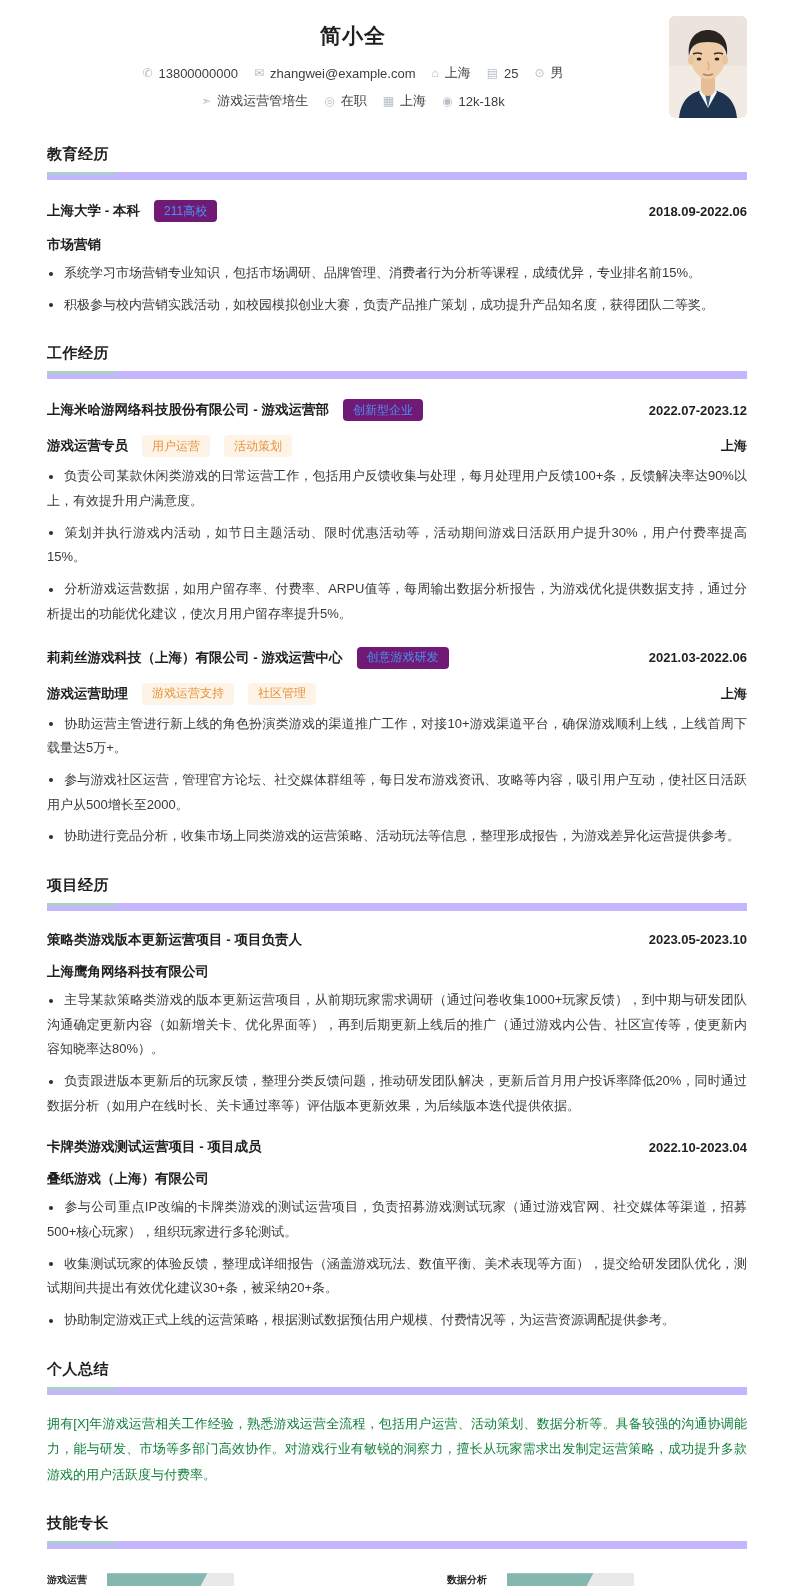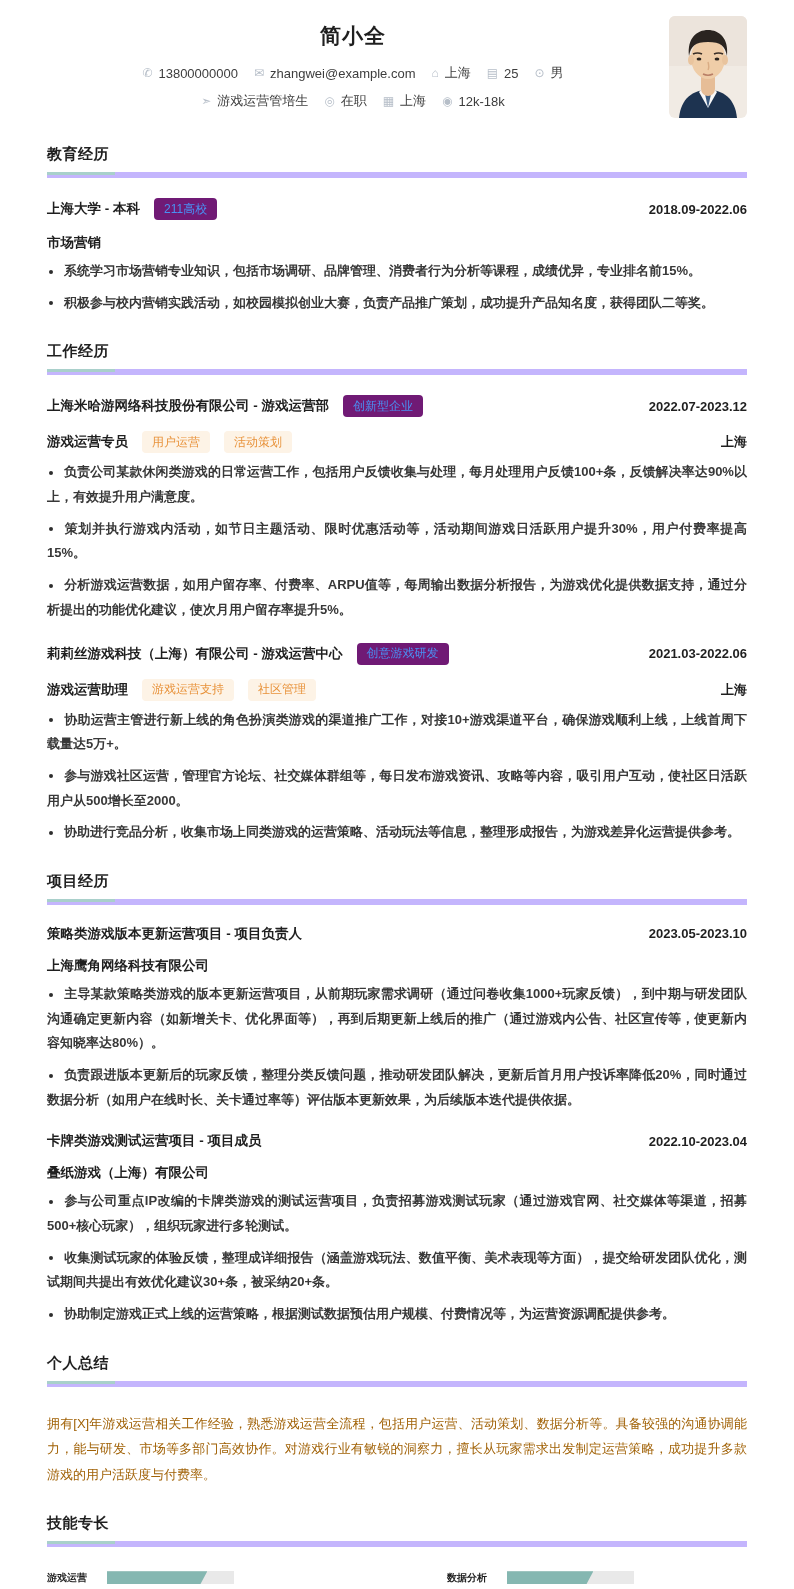--- a/index.html
+++ b/index.html
@@ -17,41 +17,41 @@
   .resume-name { font-size:21px; font-weight:bold; color:#1f1f1f; letter-spacing:1px; }
   .contact-row { margin-top:14px; display:flex; justify-content:center; align-items:center; flex-wrap:wrap; gap:4px 16px; font-size:13px; color:#3d3d3d; }
   .contact-row + .contact-row { margin-top:10px; }
   .contact-item { display:inline-flex; align-items:center; gap:6px; }
   .cicon { color:#b6bec8; font-size:12px; line-height:1; }
   .photo-wrap { width:78px; height:102px; border-radius:6px; overflow:hidden; flex:0 0 auto; margin-left:10px; }
   .photo-wrap svg { display:block; }
 
   
   .section { margin-top:27px; }
-  .sec-head { position:relative; border-bottom:6px solid #c4b5fd; padding-bottom:8px; }
+  .sec-head { position:relative; border-bottom:8px solid #c4b5fd; padding-bottom:8px; }
   .sec-title { font-size:15px; font-weight:bold; color:#1f1f1f; letter-spacing:0.5px; }
   .sec-head::after { content:""; position:absolute; left:0; top:100%; width:68px; height:3px; background:#a9d0cb; }
 
   
   .entry { margin-top:20px; }
   .entry-row { display:flex; align-items:center; justify-content:space-between; margin-top:14px;text-align:right; }
   .entry-row:first-child { margin-top:0; }
   .entry-left { display:flex; align-items:center; gap:14px; flex-wrap:wrap; }
   .entry-title, .entry-subtitle { font-size:13.5px; font-weight:bold; color:#1f1f1f; }
   .entry-date, .entry-location { font-size:13px; font-weight:bold; color:#1f1f1f; white-space:nowrap; }
   .tag { font-size:12px; padding:2.5px 10px; border-radius:4px; font-weight:normal; white-space:nowrap; }
   .tag.blue { background:#701a75; color:#4a90f2; }
   .tag.orange { background:#fdf3e6; color:#e8923a; }
 
-  ul.bullets { list-style:none; margin-top:6px;font-weight:bold; }
+  ul.bullets { list-style:none; margin-top:6px; }
   ul.bullets li { font-size:13px; color:#383838; line-height:1.9; margin-top:7px; text-align:justify; }
   ul.bullets li::before { content:""; display:inline-block; width:4px; height:4px; border-radius:50%; background:#2e2e2e; vertical-align:middle; margin-right:11px; margin-left:2px; }
 
   
-  .summary-text { margin-top:24px; font-size:13px; color:#a16207; line-height:1.95; text-align:justify; }
+  .summary-text { margin-top:16px; font-size:13px; color:#15803d; line-height:1.95; text-align:justify; }
 
   
   .skills-grid { margin-top:6px; display:grid; grid-template-columns:1fr 1fr; column-gap:100px; }
   .skill-item { display:flex; align-items:center; margin-top:18px; }
   .skill-label { font-size:10px; font-weight:bold; color:#1f1f1f; width:60px; flex:0 0 auto; }
   .skill-bar { width:127px; height:13px; background:#e9e9e9; position:relative; overflow:hidden; }
   .skill-fill { position:absolute; left:0; top:0; bottom:0; background:#85b7b1; clip-path:polygon(0 0, 100% 0, calc(100% - 7px) 100%, 0 100%); }
 </style>
 </head>
 <body>

